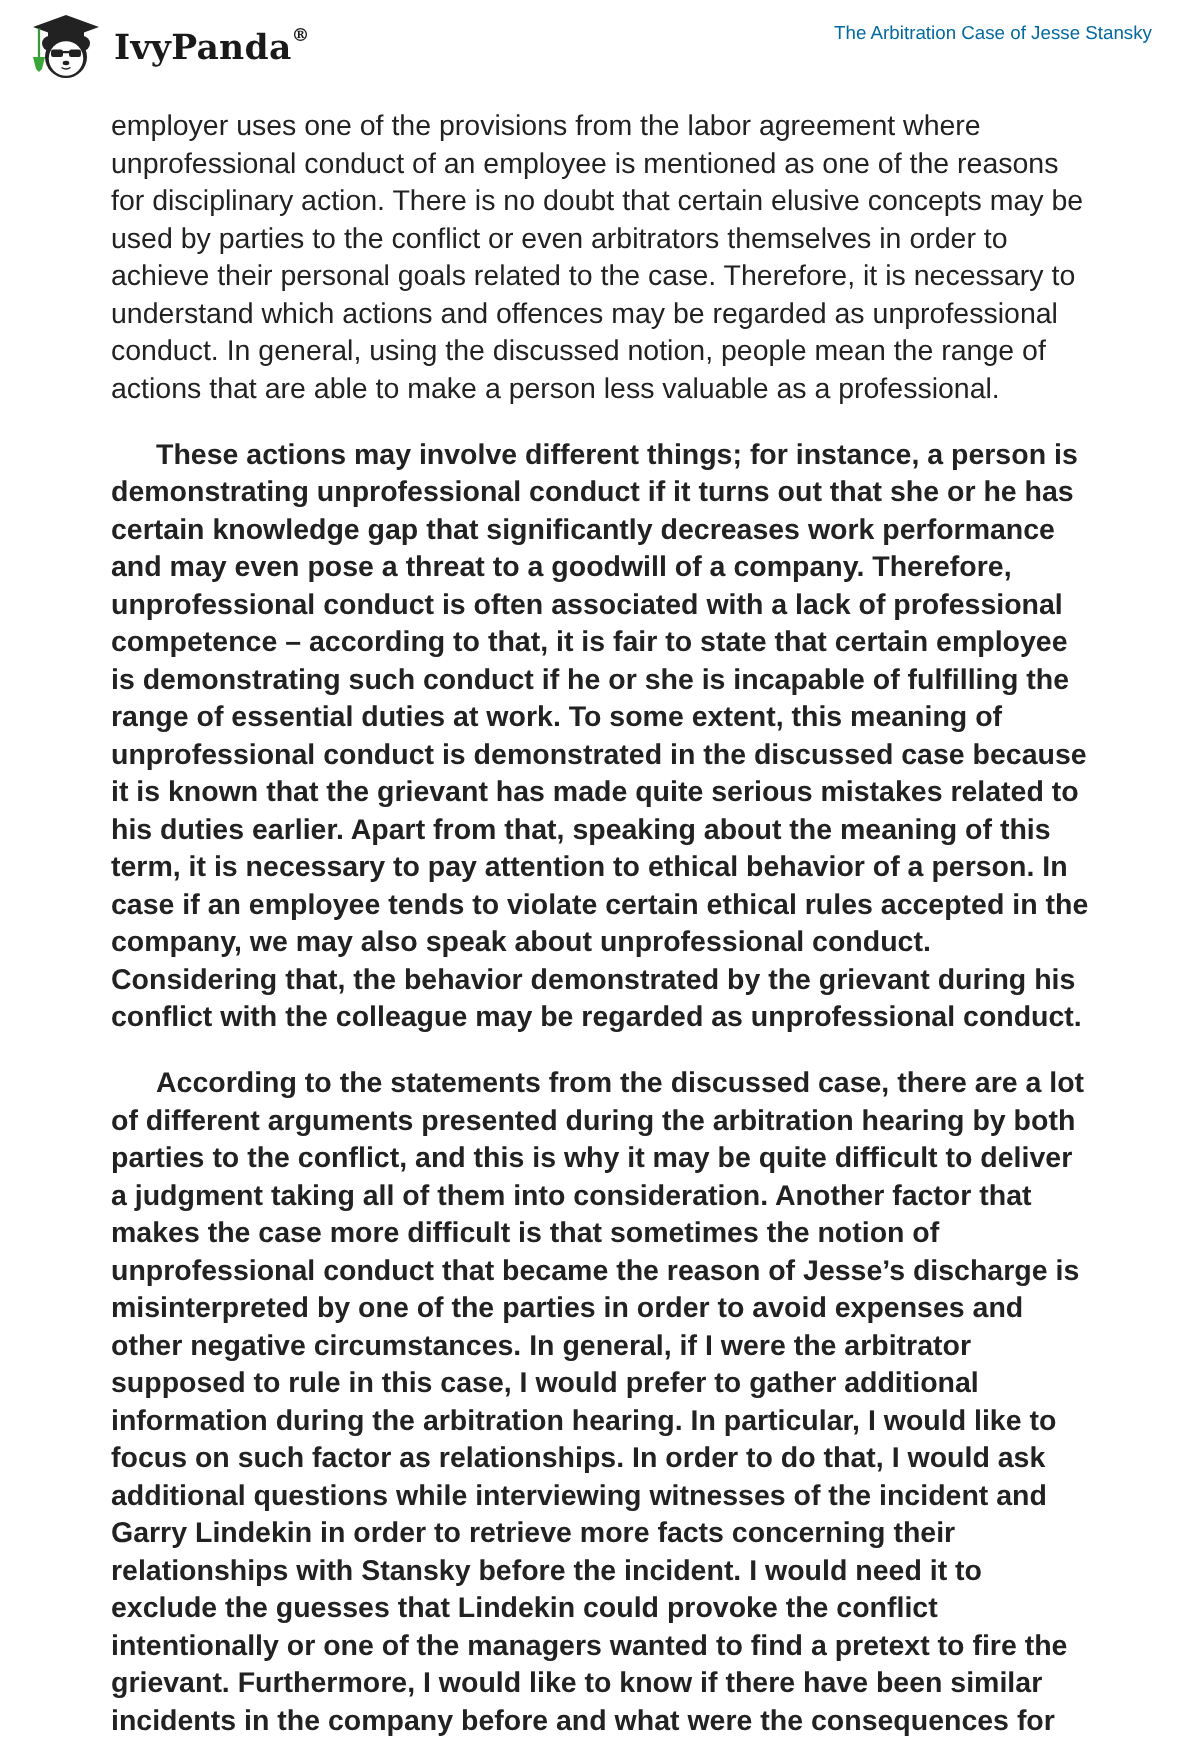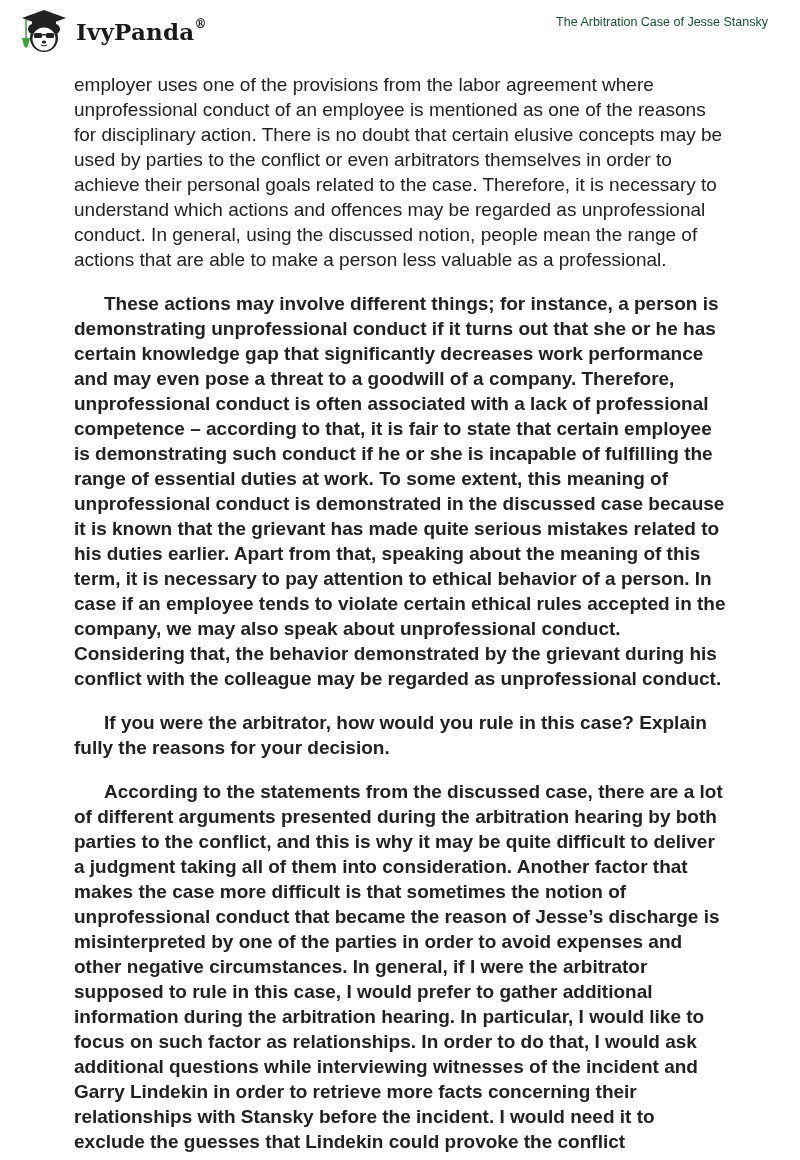--- a/index.html
+++ b/index.html
@@ -2,21 +2,21 @@
 <html><head>
   <meta charset="utf-8">
   <style>
     html, body { margin: 0; padding: 0; background: #ffffff; }
     body { width: 800px; height: 1160px; position: relative; overflow: hidden; font-family: "Liberation Sans", sans-serif; color: #222222; }
     .header { position: absolute; left: 0; top: 0; width: 800px; height: 64px; }
     .logo { position: absolute; left: 18px; top: 8px; display: flex; align-items: center; }
     .logo svg { display: block; }
     .logo-text { font-family: "DejaVu Serif", serif; font-weight: bold; font-size: 23px; color: #1a1a1a; margin-left: 8px; letter-spacing: 0.2px; }
     .logo-text sup { font-size: 12px; position: relative; top: -3px; }
-    .doc-title { position: absolute; right: 32px; top: 15px; font-size: 12.5px; color: #14532d; }
+    .doc-title { position: absolute; right: 32px; top: 15px; font-size: 12.5px; color: #0369a1; }
     .content { position: absolute; left: 74px; top: 72px; width: 656px; font-size: 19px; line-height: 25px; color: #222; }
     .content p { margin: 0 0 19px 0; }
     .indent { text-indent: 30px; font-weight: bold; }
     .q { font-weight: bold; }
     .footer { position: absolute; right: 32px; top: 1132px; font-size: 11.5px; color: #a8a8a8; margin-top: 44px; }
   </style>
 </head>
 <body>
 
 <div class="header">
@@ -44,17 +44,16 @@
       </svg>
     </span>
     <span class="logo-text"><span>IvyPanda</span><sup>®</sup></span>
   </div>
   <div class="doc-title">The Arbitration Case of Jesse Stansky</div>
 </div>
 
 <div class="content">
   <p>employer uses one of the provisions from the labor agreement where unprofessional conduct of an employee is mentioned as one of the reasons for disciplinary action. There is no doubt that certain elusive concepts may be used by parties to the conflict or even arbitrators themselves in order to achieve their personal goals related to the case. Therefore, it is necessary to understand which actions and offences may be regarded as unprofessional conduct. In general, using the discussed notion, people mean the range of actions that are able to make a person less valuable as a professional.</p>
   <p class="indent">These actions may involve different things; for instance, a person is demonstrating unprofessional conduct if it turns out that she or he has certain knowledge gap that significantly decreases work performance and may even pose a threat to a goodwill of a company. Therefore, unprofessional conduct is often associated with a lack of professional competence – according to that, it is fair to state that certain employee is demonstrating such conduct if he or she is incapable of fulfilling the range of essential duties at work. To some extent, this meaning of unprofessional conduct is demonstrated in the discussed case because it is known that the grievant has made quite serious mistakes related to his duties earlier. Apart from that, speaking about the meaning of this term, it is necessary to pay attention to ethical behavior of a person. In case if an employee tends to violate certain ethical rules accepted in the company, we may also speak about unprofessional conduct. Considering that, the behavior demonstrated by the grievant during his conflict with the colleague may be regarded as unprofessional conduct.</p>
-  <p class="indent q">If you were the arbitrator, how would you rule in this case? Explain fully the reasons for your decision.</p>
   <p class="indent">According to the statements from the discussed case, there are a lot of different arguments presented during the arbitration hearing by both parties to the conflict, and this is why it may be quite difficult to deliver a judgment taking all of them into consideration. Another factor that makes the case more difficult is that sometimes the notion of unprofessional conduct that became the reason of Jesse’s discharge is misinterpreted by one of the parties in order to avoid expenses and other negative circumstances. In general, if I were the arbitrator supposed to rule in this case, I would prefer to gather additional information during the arbitration hearing. In particular, I would like to focus on such factor as relationships. In order to do that, I would ask additional questions while interviewing witnesses of the incident and Garry Lindekin in order to retrieve more facts concerning their relationships with Stansky before the incident. I would need it to exclude the guesses that Lindekin could provoke the conflict intentionally or one of the managers wanted to find a pretext to fire the grievant. Furthermore, I would like to know if there have been similar incidents in the company before and what were the consequences for the parties. In case if this version was</p>
 </div>
 
 <div class="footer">https://ivypanda.com/essays/the-arbitration-case-of-jesse-stansky/</div>
 
 </body></html>

